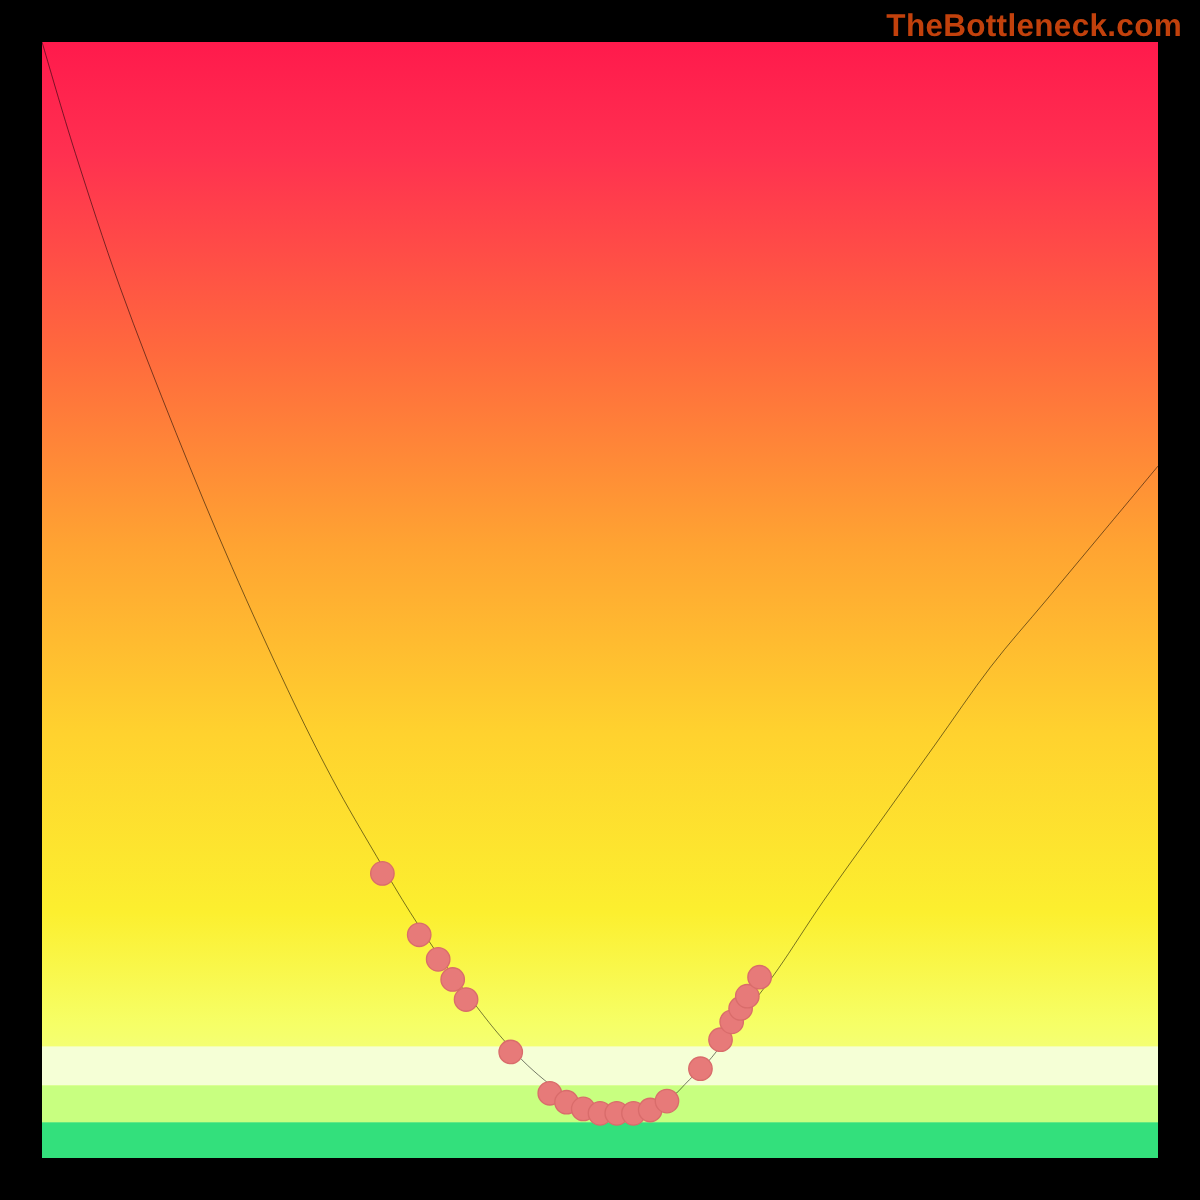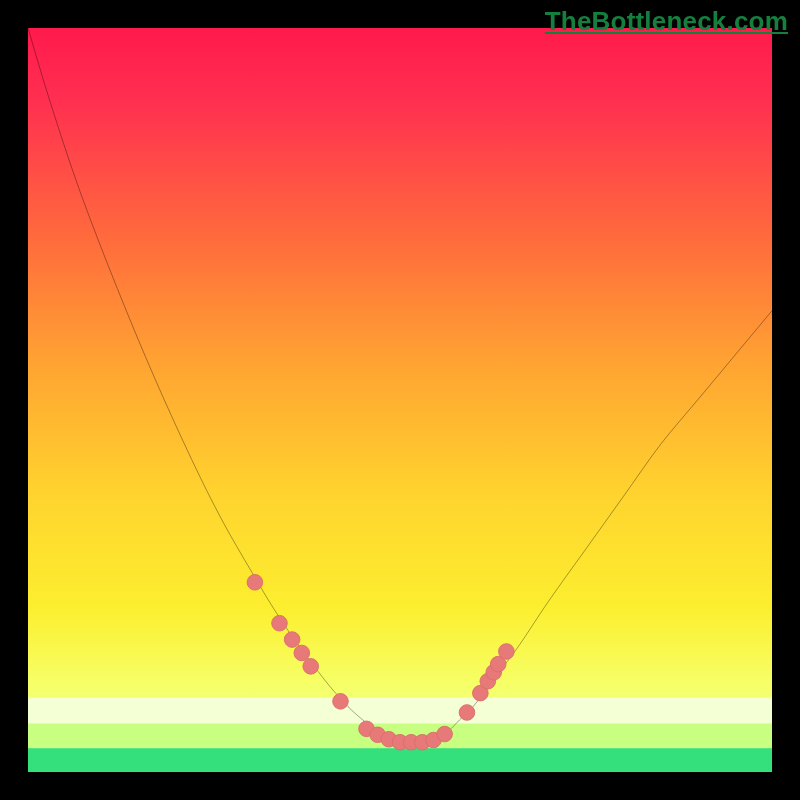--- a/index.html
+++ b/index.html
@@ -23,26 +23,25 @@
     left: 28px;
     top: 28px;
     width: 744px;
     height: 744px;
   }
   .watermark {
     position: absolute;
     top: 6px;
     right: 12px;
     font-family: Arial, Helvetica, sans-serif;
-    font-size: 26px;
+    font-size: 21px;
     font-weight: 600;
-    color: #15803d;
+    color: #c2410c;
     letter-spacing: 0.2px;
     user-select: none;
-    text-decoration: underline;
   }
   svg { display: block; }
 </style>
 </head>
 <body>
 
 <div class="frame">
   <div class="plot">
     <svg id="plot-svg" viewBox="0 0 100 100" preserveAspectRatio="none" width="744" height="744">
       <defs>

